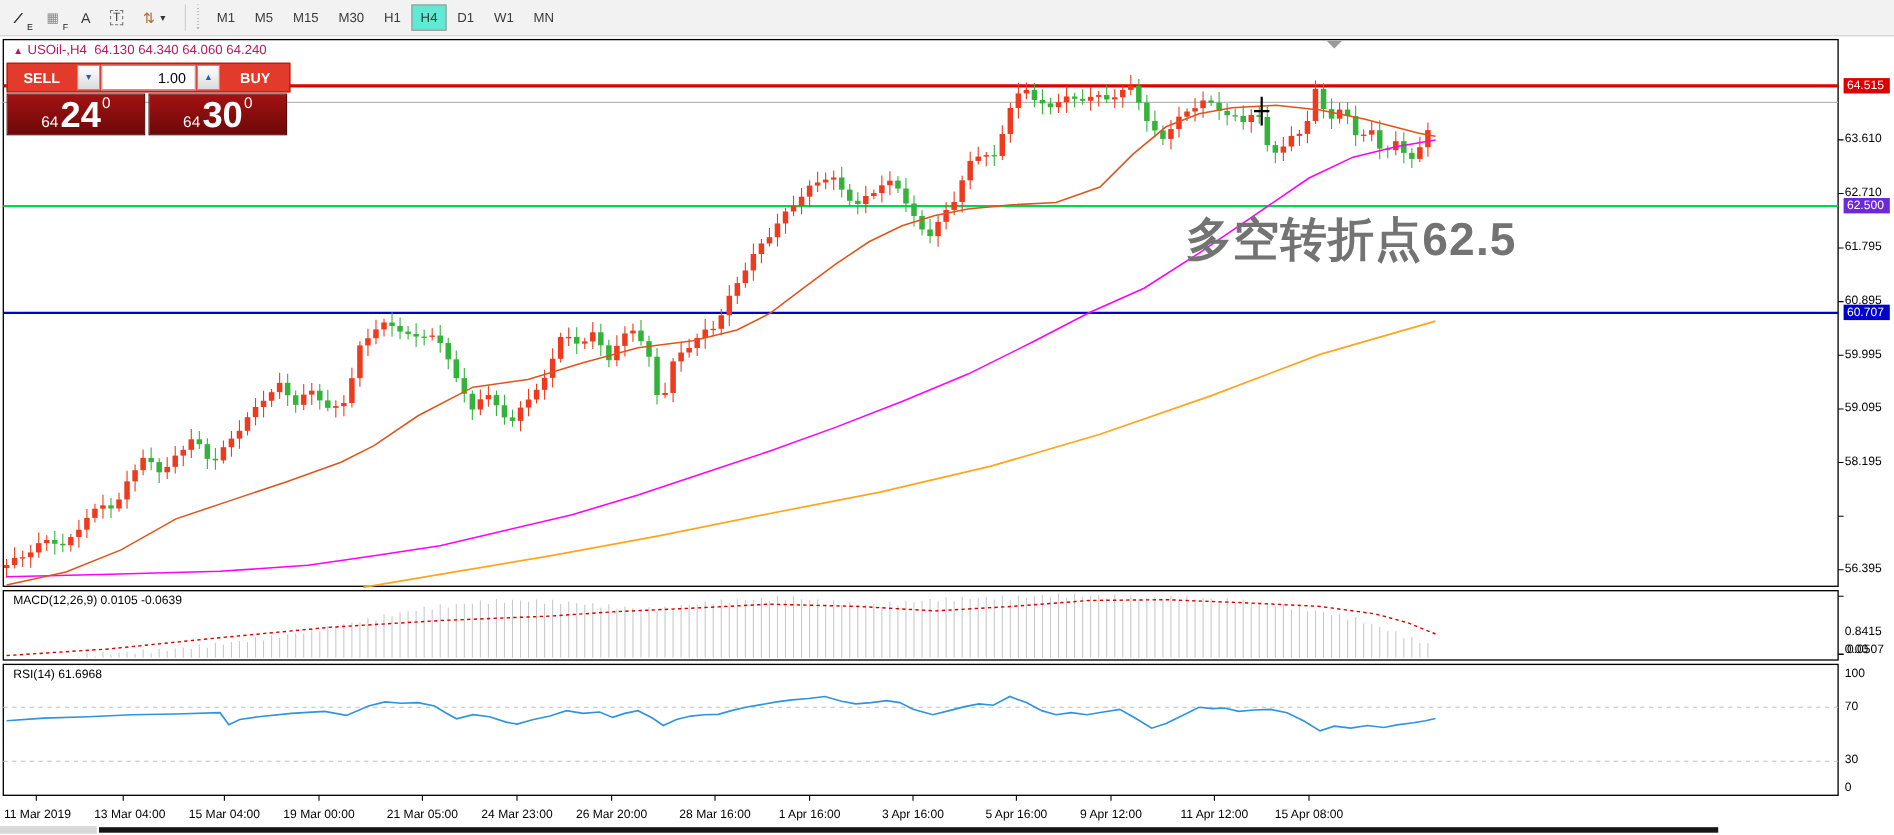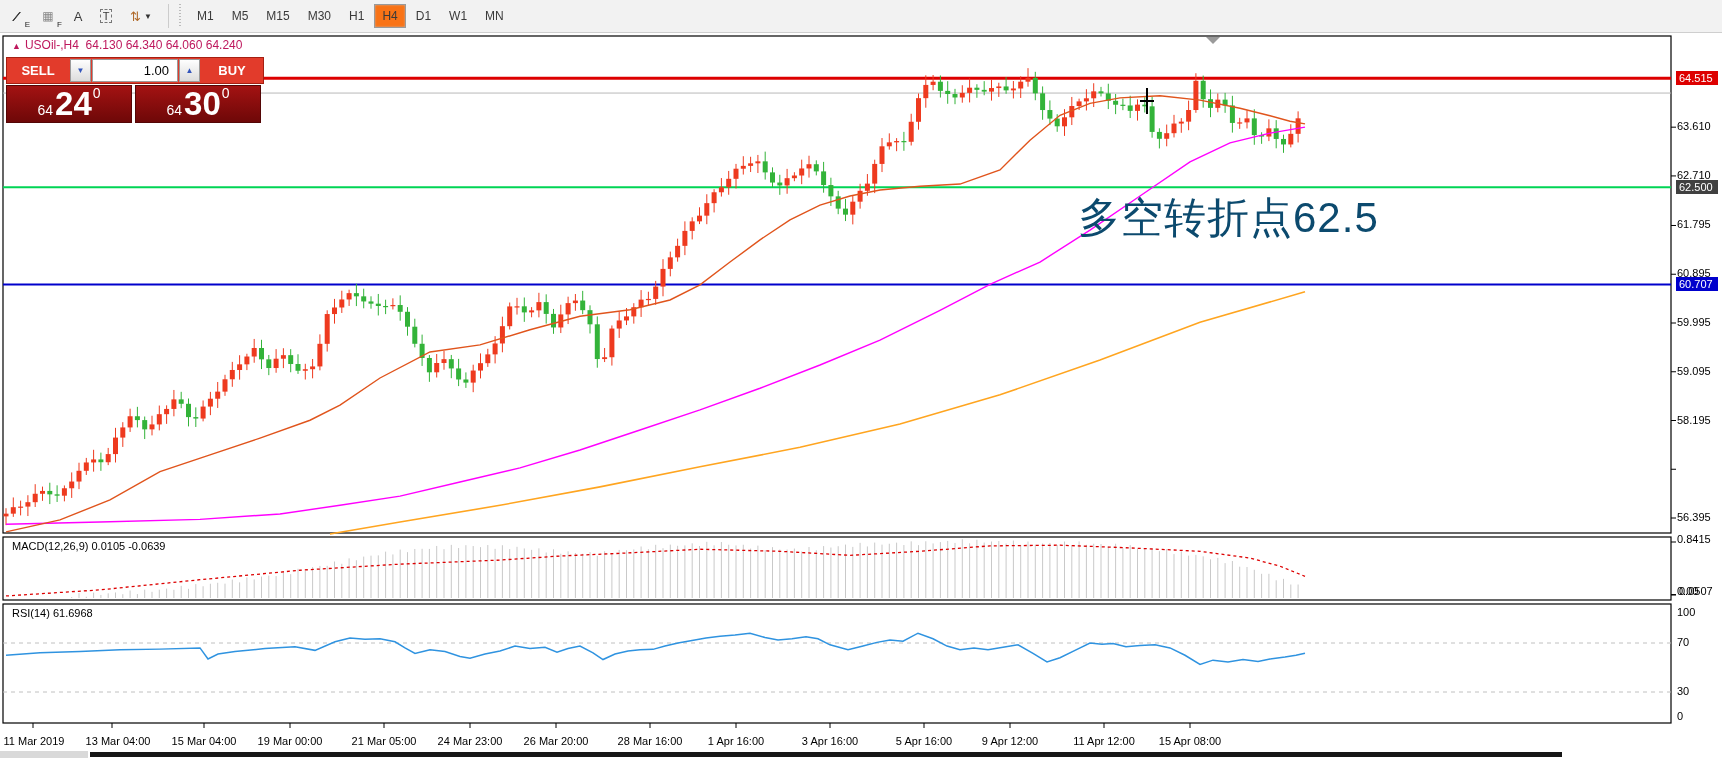--- a/index.html
+++ b/index.html
@@ -7,21 +7,21 @@
   body{font-family:"Liberation Sans",sans-serif;}
   .screen{position:relative;width:1722px;height:759px;background:#fff;overflow:hidden;}
 
   
   .toolbar{position:absolute;left:0;top:0;width:1722px;height:33px;background:#f2f2f2;border-bottom:1px solid #cfcfcf;display:flex;align-items:center;}
   .tbtn{height:26px;min-width:26px;margin:0 1px;display:flex;align-items:center;justify-content:center;color:#3a3a3a;font-size:13px;cursor:default;position:relative;}
   .tbtn .sub{position:absolute;right:1px;bottom:0;font-size:8px;color:#222;}
   .tsep{width:1px;height:24px;background:#cccccc;margin:0 6px;}
   .thandle{width:5px;height:24px;margin:0 4px;background-image:repeating-linear-gradient(#bbb 0 1px,transparent 1px 3px);background-size:2px 100%;background-repeat:repeat-y;}
   .tf{height:24px;padding:0 7px;display:flex;align-items:center;font-size:12px;color:#3a3a3a;border:1px solid transparent;margin:0 1px;}
-  .tf.sel{background:#f97316;border:1px solid #9a9a9a;box-shadow:inset 0 0 2px #bbb;}
+  .tf.sel{background:#5eead4;border:1px solid #9a9a9a;box-shadow:inset 0 0 2px #bbb;}
   .dashedbox{border:1px dashed #777;padding:0 2px;font-size:11px;}
   .caret{font-size:8px;color:#333;margin-left:3px;}
 
   
   .chartwrap{position:absolute;left:0;top:34px;width:1722px;height:725px;background:#fff;}
   svg{position:absolute;left:0;top:0;}
   .header{position:absolute;left:12px;top:4px;font-size:12px;color:#be185d;white-space:nowrap;}
   .header .tri{font-size:9px;margin-right:4px;}
   .axis-lbl{position:absolute;font-size:11px;color:#000;white-space:nowrap;}
   .badge{position:absolute;left:1676px;width:42px;height:14px;font-size:11px;color:#fff;text-align:left;padding-left:3px;line-height:14px;}
@@ -32,21 +32,21 @@
   .trow{display:flex;height:27px;background:#e23b2b;border:1px solid #a51f12;}
   .tsell,.tbuy{flex:0 0 62px;color:#fff;font-size:13px;font-weight:bold;display:flex;align-items:center;justify-content:center;}
   .spinbtn{flex:0 0 21px;background:linear-gradient(#fefefe,#dcdcdc);border:1px solid #9a9a9a;color:#3355bb;font-size:8px;display:flex;align-items:center;justify-content:center;margin:1px;}
   .vol{flex:1;background:#fff;border:1px solid #9a9a9a;margin:1px 0;font-size:13px;color:#000;display:flex;align-items:center;justify-content:flex-end;padding-right:8px;}
   .bigrow{display:flex;margin-top:1px;}
   .bigpanel{width:128px;height:38px;margin-right:3px;background:linear-gradient(#a31212,#6e0808);border:1px solid #540606;color:#fff;display:flex;align-items:flex-end;justify-content:center;padding-bottom:2px;}
   .bp-small{font-size:14px;margin-right:2px;line-height:20px;}
   .bp-big{font-size:33px;font-weight:bold;line-height:33px;}
   .bp-sup{font-size:14px;line-height:30px;vertical-align:top;margin-left:1px;transform:translateY(-12px);}
 
-  .annot{position:absolute;left:1078px;top:156px;font-size:42px;font-weight:normal;color:#0c4a6e;letter-spacing:1px;white-space:nowrap;}
+  .annot{position:absolute;left:1078px;top:156px;font-size:42px;font-weight:bold;color:#737373;letter-spacing:1px;white-space:nowrap;}
   .indlabel{position:absolute;font-size:11px;color:#000;}
   .bottomstrip-a{position:absolute;left:0;top:717px;width:88px;height:7px;background:#d9d9d9;}
   .bottomstrip-b{position:absolute;left:90px;top:718px;width:1472px;height:5px;background:#161616;}
 </style>
 </head>
 <body>
 
 <div class="screen">
 
   <div class="toolbar">
@@ -691,23 +691,23 @@
         <div class="axis-lbl" style="left: 1677px; top: 134.928px;">62.710</div>
         <div class="axis-lbl" style="left: 1677px; top: 184.494px;">61.795</div>
         <div class="axis-lbl" style="left: 1677px; top: 233.247px;">60.895</div>
         <div class="axis-lbl" style="left: 1677px; top: 282px;">59.995</div>
         <div class="axis-lbl" style="left: 1677px; top: 330.753px;">59.095</div>
         <div class="axis-lbl" style="left: 1677px; top: 379.506px;">58.195</div>
         <div class="axis-lbl" style="left: 1677px; top: 428.259px; margin-left: 48px;">57.295</div>
         <div class="axis-lbl" style="left: 1677px; top: 477.012px;">56.395</div>
         <div class="badge" style="left: 1676px; top: 37.1516px; background: rgb(221, 0, 0);">64.515</div>
         <div class="badge" style="left: 1752px; top: 52.0483px; background: #3b82f6;">64.240</div>
-        <div class="badge" style="left: 1676px; top: 146.304px; background: #404040;">62.500</div>
+        <div class="badge" style="left: 1676px; top: 146.304px; background: #6d28d9;">62.500</div>
         <div class="badge" style="left: 1676px; top: 243.431px; background: rgb(0, 0, 204);">60.707</div>
-        <div class="axis-lbl" style="left: 1677px; top: 499px;">0.8415</div>
+        <div class="axis-lbl" style="left: 1677px; top: 534px;">0.8415</div>
         <div class="axis-lbl" style="left: 1677px; top: 551px;">0.00</div>
         <div class="axis-lbl" style="left: 1679px; top: 551px;">0.0507</div>
         <div class="axis-lbl" style="left: 1677px; top: 572px;">100</div>
         <div class="axis-lbl" style="left: 1677px; top: 602px;">70</div>
         <div class="axis-lbl" style="left: 1677px; top: 651px;">30</div>
         <div class="axis-lbl" style="left: 1677px; top: 676px;">0</div>
         <div class="datelbl" style="left: 34px;">11 Mar 2019</div>
         <div class="datelbl" style="left: 118px;">13 Mar 04:00</div>
         <div class="datelbl" style="left: 204px;">15 Mar 04:00</div>
         <div class="datelbl" style="left: 290px;">19 Mar 00:00</div>

